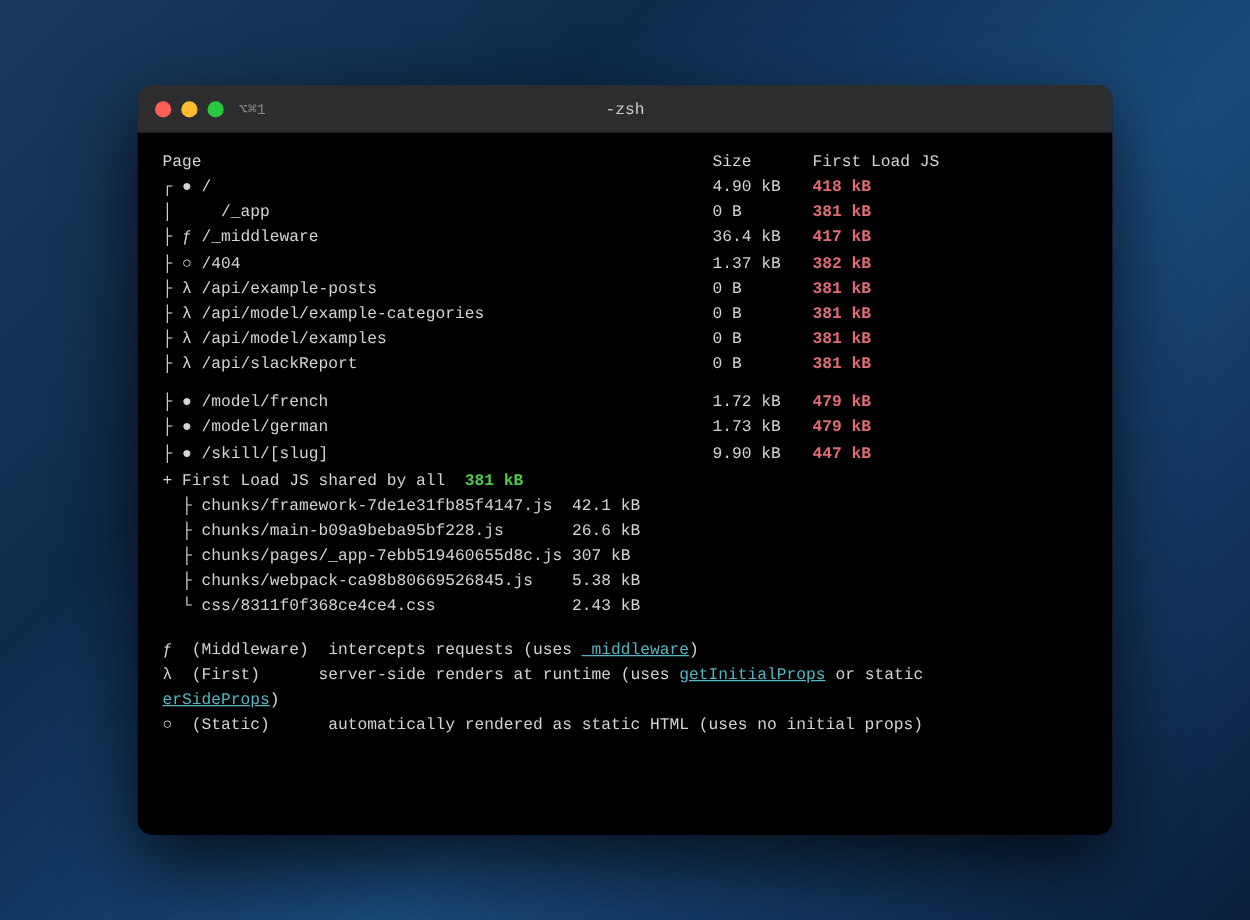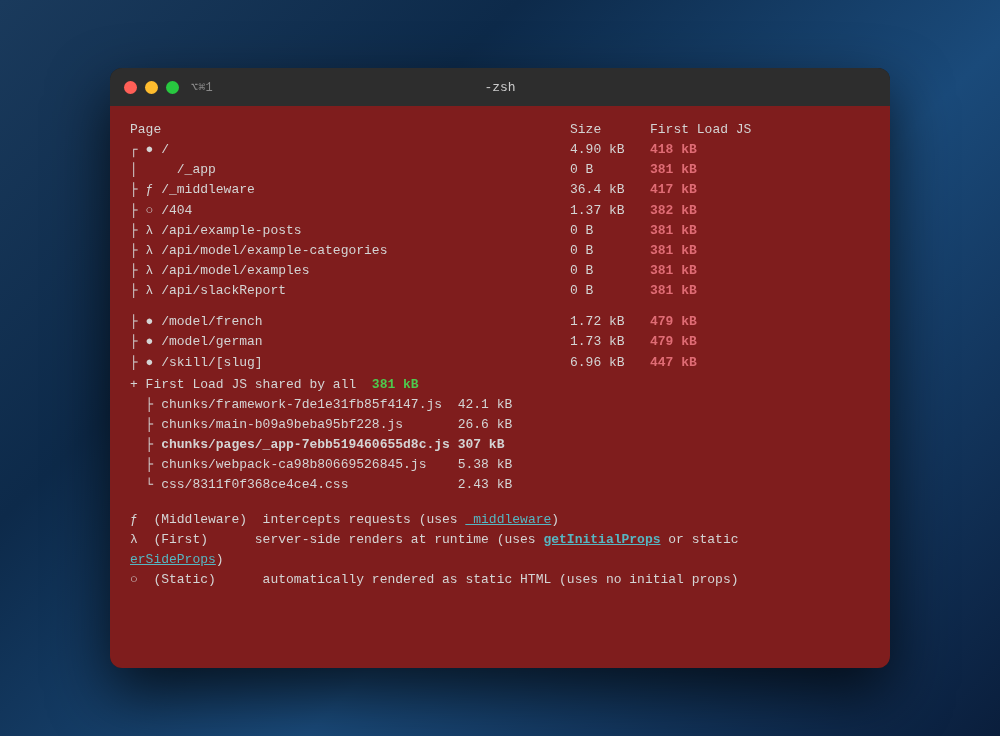--- a/index.html
+++ b/index.html
@@ -69,21 +69,21 @@
       left: 50%;
       transform: translateX(-50%);
       color: #cccccc;
       font-size: 13px;
     }
 
     .terminal-body {
       flex: 1;
       padding: 14px 20px;
       overflow-y: auto;
-      background: #7f1d1d;
+      background: #000000;
       color: #d4d4d4;
       font-size: 13px;
       line-height: 1.55;
     }
 
     .terminal-body::-webkit-scrollbar {
       width: 8px;
     }
     .terminal-body::-webkit-scrollbar-track {
       background: #2a2a2a;
@@ -168,50 +168,50 @@
       <span style="color:#d4d4d4; min-width:80px; display:inline-block;">1.72 kB</span>
       <span style="color:#e06c75; font-weight:bold;">479 kB</span>
     </div>
     <div class="line">
       <span style="color:#d4d4d4; min-width:440px; display:inline-block;">├ ● /model/german</span>
       <span style="color:#d4d4d4; min-width:80px; display:inline-block;">1.73 kB</span>
       <span style="color:#e06c75; font-weight:bold;">479 kB</span>
     </div>
     <div class="line">
       <span style="color:#d4d4d4; min-width:440px; display:inline-block;">├ ● /skill/[slug]</span>
-      <span style="color:#d4d4d4; min-width:80px; display:inline-block;">6.96 kB</span>
+      <span style="color:#d4d4d4; min-width:80px; display:inline-block;">9.90 kB</span>
       <span style="color:#e06c75; font-weight:bold;">447 kB</span>
     </div>
 
     <div class="line" style="margin-top:2px;">
       <span style="color:#d4d4d4;text-align:right;">+ First Load JS shared by all  </span>
       <span style="color:#4ec94e; font-weight:bold;">381 kB</span>
     </div>
 
     <div class="line">
       <span style="color:#d4d4d4;">  ├ chunks/framework-7de1e31fb85f4147.js  42.1 kB</span>
     </div>
     <div class="line">
       <span style="color:#d4d4d4;">  ├ chunks/main-b09a9beba95bf228.js       26.6 kB</span>
     </div>
     <div class="line">
-      <span style="color:#d4d4d4;font-weight:bold;">  ├ chunks/pages/_app-7ebb519460655d8c.js 307 kB</span>
+      <span style="color:#d4d4d4;">  ├ chunks/pages/_app-7ebb519460655d8c.js 307 kB</span>
     </div>
     <div class="line">
       <span style="color:#d4d4d4;">  ├ chunks/webpack-ca98b80669526845.js    5.38 kB</span>
     </div>
     <div class="line">
       <span style="color:#d4d4d4;">  └ css/8311f0f368ce4ce4.css              2.43 kB</span>
     </div>
 
     <div class="line" style="margin-top:14px;">
       <span style="color:#d4d4d4;">ƒ  (Middleware)  intercepts requests (uses </span><span style="color:#56b6c2; text-decoration:underline;">_middleware</span><span style="color:#d4d4d4;">)</span>
     </div>
     <div class="line">
-      <span style="color:#d4d4d4;">λ  (First)      server-side renders at runtime (uses </span><span style="color:#56b6c2; text-decoration:underline;font-weight:bold;">getInitialProps</span><span style="color:#d4d4d4;"> or static</span>
+      <span style="color:#d4d4d4;">λ  (First)      server-side renders at runtime (uses </span><span style="color:#56b6c2; text-decoration:underline;">getInitialProps</span><span style="color:#d4d4d4;"> or static</span>
     </div>
     <div class="line">
       <span style="color:#56b6c2; text-decoration:underline;">erSideProps</span><span style="color:#d4d4d4;">)</span>
     </div>
     <div class="line">
       <span style="color:#d4d4d4;">○  (Static)      automatically rendered as static HTML (uses no initial props)</span>
     </div>
 
   </div>
 </div>

